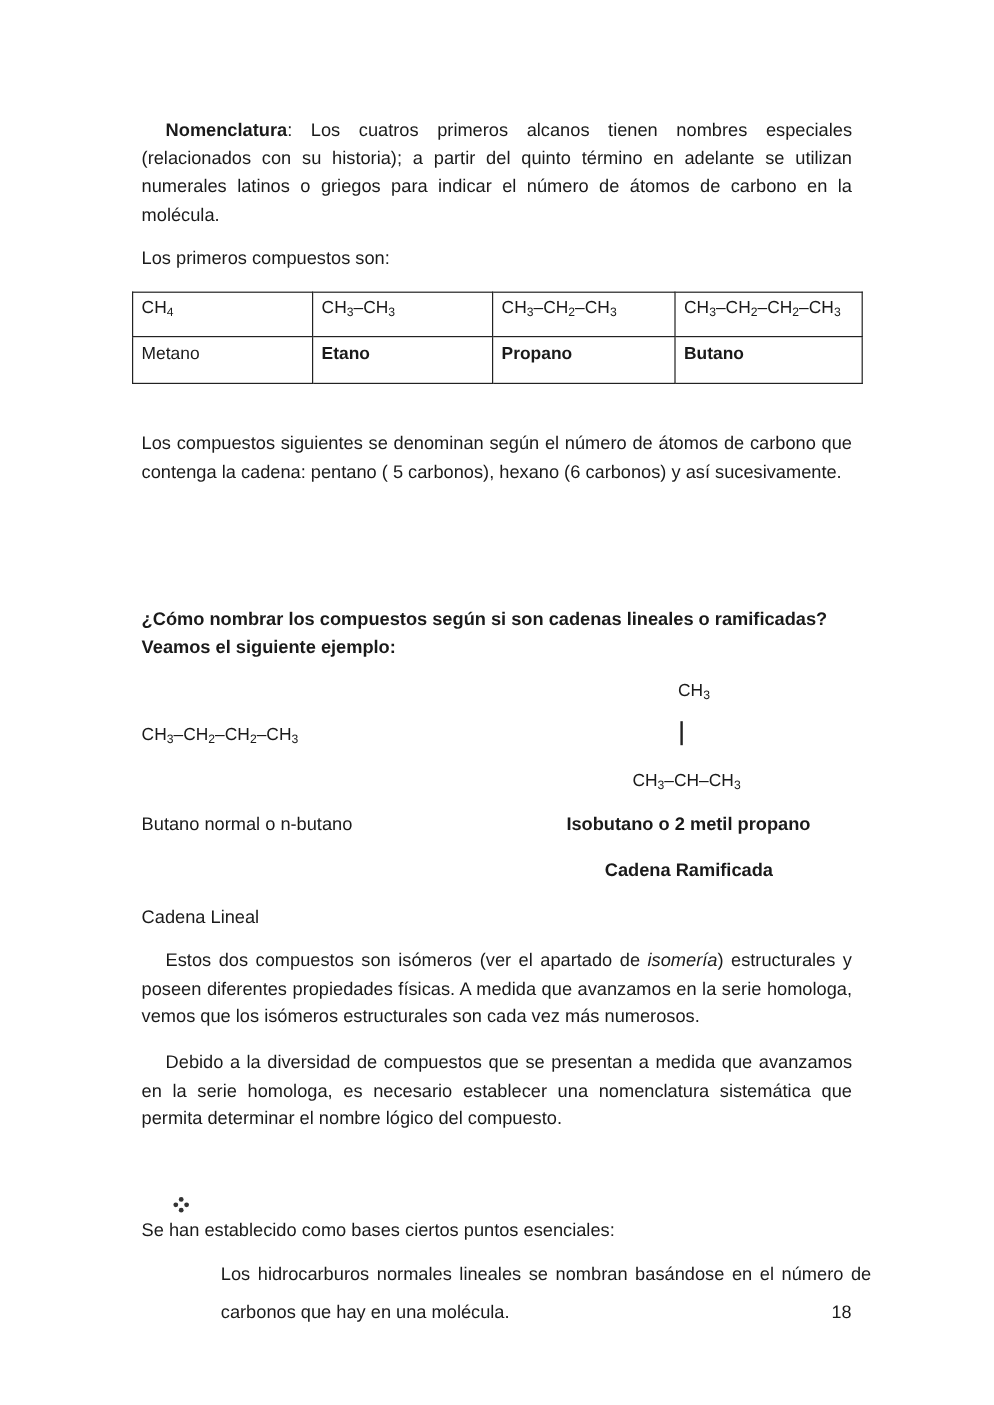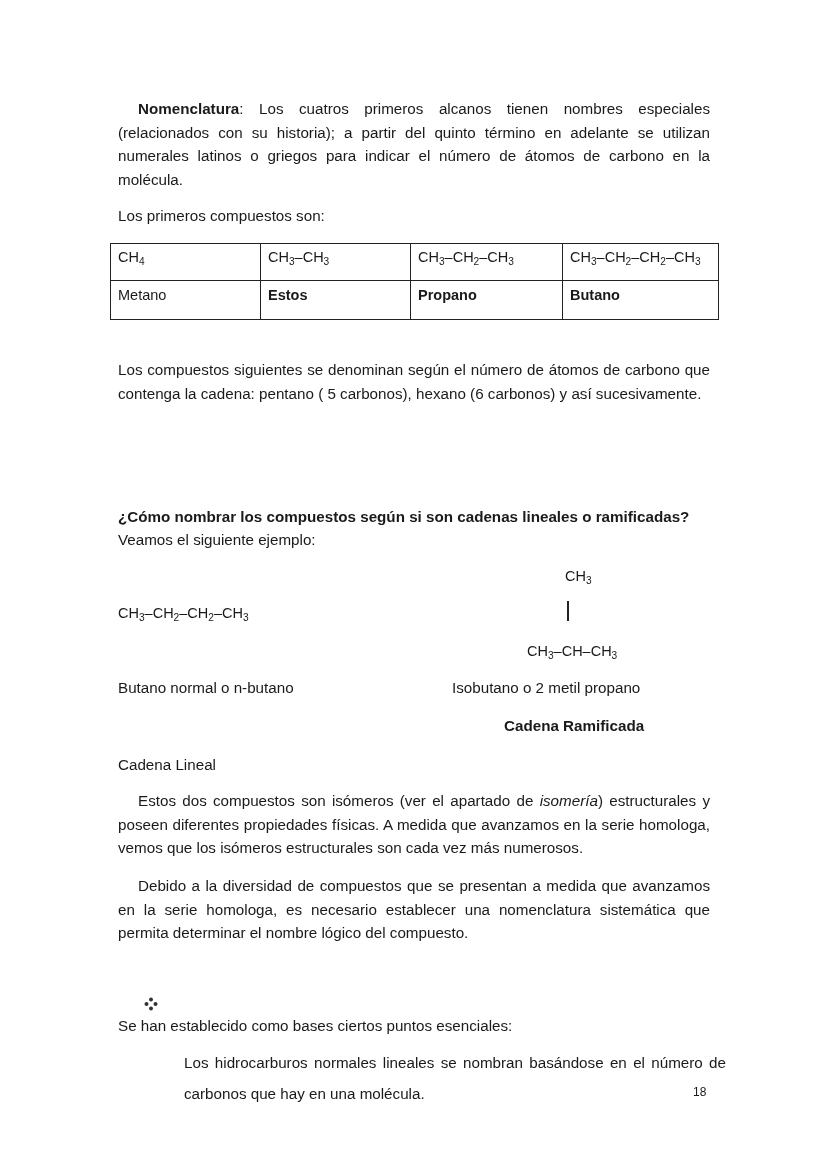--- a/index.html
+++ b/index.html
@@ -87,21 +87,21 @@
       width: 542px;
       line-height: 31px;
       text-align: justify;
       margin: 16px;
       top: 1031px;
     }
     .page-number {
       position: absolute;
       left: 693px;
       top: 1085px;
-      font-size: 12px;
+      font-size: 15px;
     }
   </style>
 </head>
 <body>
 
 <div class="page">
 
   <p class="para indent" style="top:97px;"><b>Nomenclatura</b><span>: Los cuatros primeros alcanos tienen nombres especiales (relacionados con su historia); a partir del quinto término en adelante se utilizan numerales latinos o griegos para indicar el número de átomos de carbono en la molécula.</span></p>
 
   <p class="line" style="top:206px;">Los primeros compuestos son:</p>
@@ -115,41 +115,41 @@
     </colgroup>
     <tbody>
         <tr class="formulas">
       <td><span>CH</span><sub>4</sub></td>
       <td><span>CH</span><sub>3</sub><span>–CH</span><sub>3</sub></td>
       <td><span>CH</span><sub>3</sub><span>–CH</span><sub>2</sub><span>–CH</span><sub>3</sub></td>
       <td><span>CH</span><sub>3</sub><span>–CH</span><sub>2</sub><span>–CH</span><sub>2</sub><span>–CH</span><sub>3</sub></td>
     </tr>
     <tr class="names">
       <td>Metano</td>
-      <td><b>Estos</b></td>
+      <td><b>Etano</b></td>
       <td><b>Propano</b></td>
       <td><b>Butano</b></td>
     </tr>
   </tbody>
     </table>
 
   <p class="para" style="top:358px;">Los compuestos siguientes se denominan según el número de átomos de carbono que contenga la cadena: pentano ( 5 carbonos), hexano (6 carbonos) y así sucesivamente.</p>
 
 
   <p class="line" style="top:507px; font-weight:bold;">¿Cómo nombrar los compuestos según si son cadenas lineales o ramificadas?</p>
-  <p class="line" style="top:530px; font-weight:normal;">Veamos el siguiente ejemplo:</p>
+  <p class="line" style="top:530px; font-weight:bold;">Veamos el siguiente ejemplo:</p>
 
   <div class="struct" style="left:565px; top:568px;"><span>CH</span><sub>3</sub></div>
   <div class="bond-vertical"></div>
   <div class="struct" style="left:527px; top:643px;"><span>CH</span><sub>3</sub><span>–CH–CH</span><sub>3</sub></div>
 
   <div class="struct" style="left:118px; top:605px;"><span>CH</span><sub>3</sub><span>–CH</span><sub>2</sub><span>–CH</span><sub>2</sub><span>–CH</span><sub>3</sub></div>
 
   <p class="line" style="top:678px;">Butano normal o n-butano</p>
-  <p class="line" style="top:678px; left:452px; font-weight:normal;">Isobutano o 2 metil propano</p>
+  <p class="line" style="top:678px; left:472px; font-weight:bold;">Isobutano o 2 metil propano</p>
   <p class="line" style="top:716px;margin-top:39px;">Cadena Lineal</p>
   <p class="line" style="top:716px; left:504px; font-weight:bold;">Cadena Ramificada</p>
 
   <p class="para indent" style="top:789px;"><span>Estos dos compuestos son isómeros (ver el apartado de </span><i>isomería</i><span>) estructurales y poseen diferentes propiedades físicas. A medida que avanzamos en la serie homologa, vemos que los isómeros estructurales son cada vez más numerosos.</span></p>
 
   <p class="para indent" style="top:874px;">Debido a la diversidad de compuestos que se presentan a medida que avanzamos en la serie homologa, es necesario establecer una nomenclatura sistemática que permita determinar el nombre lógico del compuesto.</p>
 
   <p class="line" style="top:1016px;">Se han establecido como bases ciertos puntos esenciales:</p>
 
   <svg class="bullet" viewBox="0 0 14 14">

